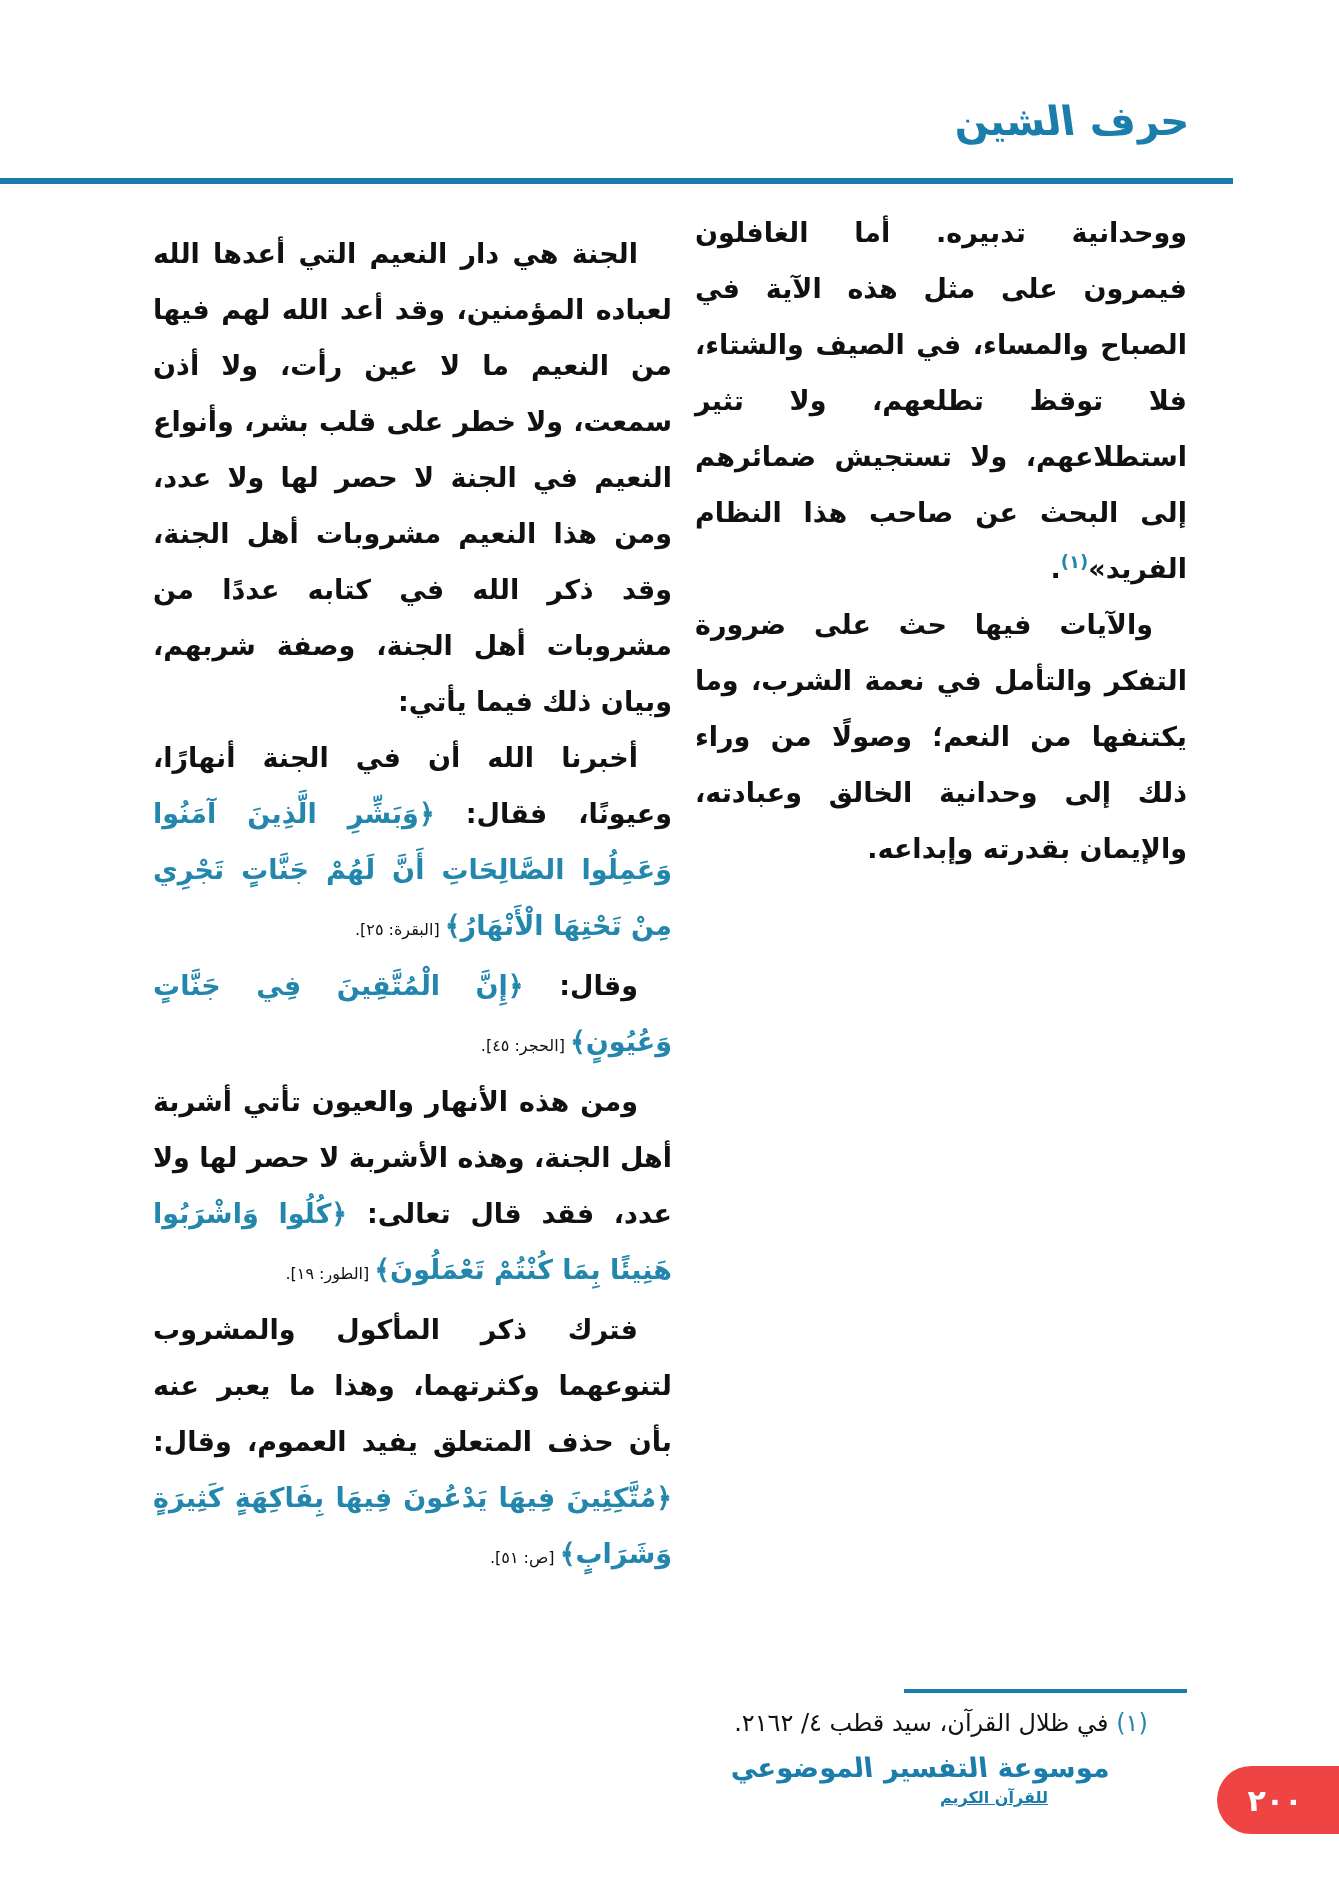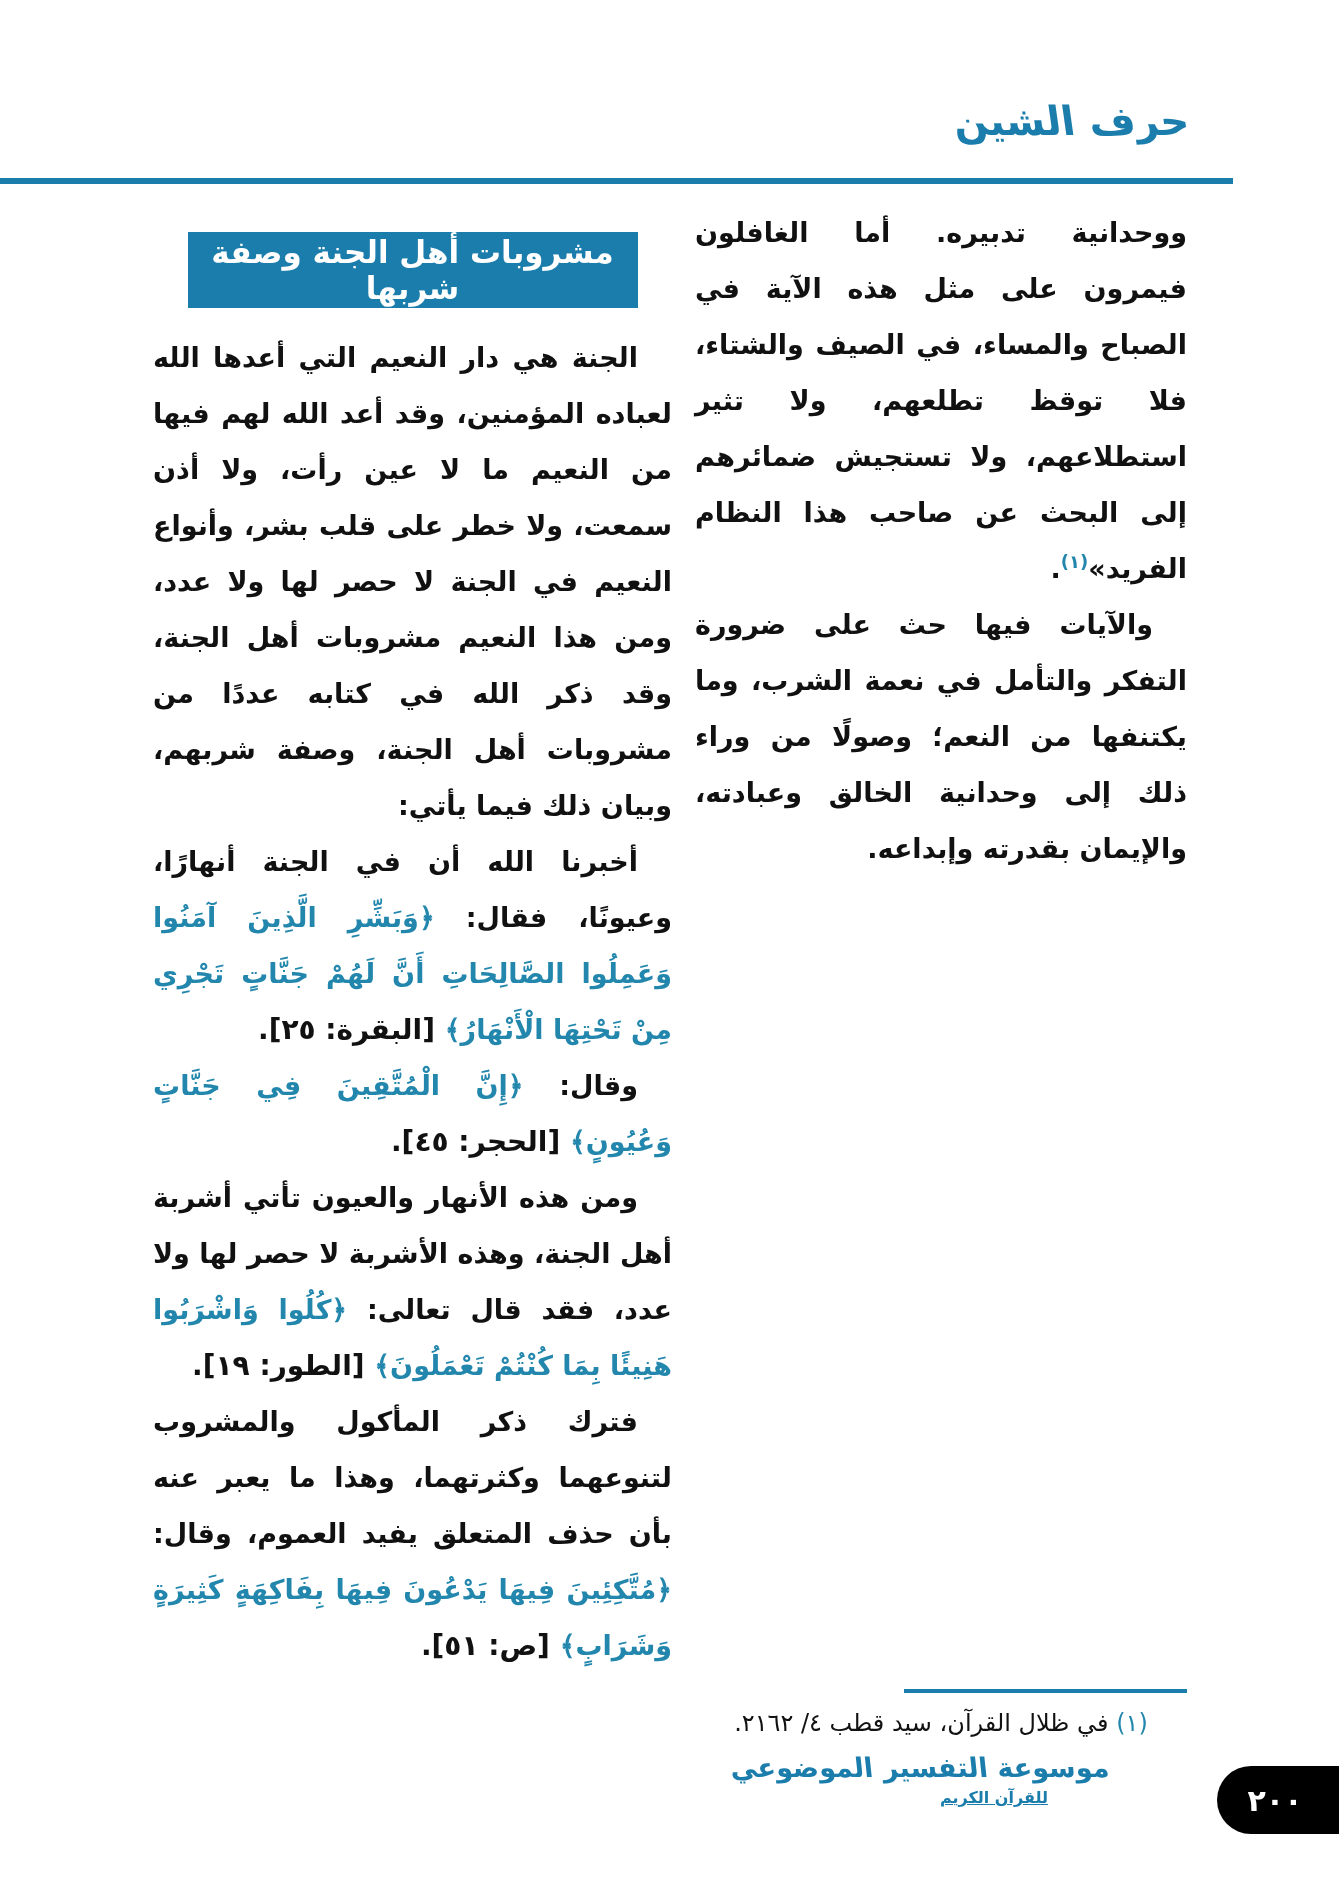--- a/index.html
+++ b/index.html
@@ -60,21 +60,21 @@
 
   .section-heading {
     margin:0;
     color:#1e86b4;
     font-size:29px; font-weight:bold;
     line-height:58px;
     text-align:right;
   }
 
   .quran { color:#2387ad; font-weight:bold; }
-  .verse-ref { font-weight:bold; font-size:28px; color:#111111; }
+  .verse-ref { font-weight:normal; font-size:16px; color:#111111; }
 
   
   .footnote-rule {
     position:absolute; top:1689px; right:152px;
     width:283px; height:4px;
     background:#1b7dab;
   }
   .footnote {
     position:absolute; top:1703px; right:152px; width:492px;
     font-size:24px; line-height:40px;
@@ -98,21 +98,21 @@
   }
   .footer-logo .logo-sub {
     font-size:16px; font-weight:bold;
     margin-top:6px;
     text-decoration:underline;
   }
 
   .page-badge {
     position:absolute; top:1766px; left:1217px;
     width:122px; height:68px;
-    background:#000000;
+    background:#ef4444;
     border-radius:34px 0 0 34px;
     display:flex; align-items:center; justify-content:center;
     color:#ffffff;
     font-size:30px; font-weight:bold;
     letter-spacing:10px;
     padding-right:6px;
     box-sizing:border-box;
   }
 </style>
 </head>
@@ -122,21 +122,20 @@
 
   <div class="chapter-header">حرف الشين</div>
   <div class="header-rule"></div>
 
   <div class="col-right">
     <p class="body-text"><span>ووحدانية تدبيره. أما الغافلون فيمرون على مثل هذه الآية في الصباح والمساء، في الصيف والشتاء، فلا توقظ تطلعهم، ولا تثير استطلاعهم، ولا تستجيش ضمائرهم إلى البحث عن صاحب هذا النظام الفريد»</span><sup class="fn-ref">(١)</sup><span>.</span></p>
     <p class="body-text indent">والآيات فيها حث على ضرورة التفكر والتأمل في نعمة الشرب، وما يكتنفها من النعم؛ وصولًا من وراء ذلك إلى وحدانية الخالق وعبادته، والإيمان بقدرته وإبداعه.</p>
   </div>
 
   <div class="col-left">
-    <div class="title-box">مشروبات أهل الجنة وصفة شربها</div>
 
     <p class="body-text indent">الجنة هي دار النعيم التي أعدها الله لعباده المؤمنين، وقد أعد الله لهم فيها من النعيم ما لا عين رأت، ولا أذن سمعت، ولا خطر على قلب بشر، وأنواع النعيم في الجنة لا حصر لها ولا عدد، ومن هذا النعيم مشروبات أهل الجنة، وقد ذكر الله في كتابه عددًا من مشروبات أهل الجنة، وصفة شربهم، وبيان ذلك فيما يأتي:</p>
 
 
     <p class="body-text indent"><span>أخبرنا الله أن في الجنة أنهارًا، وعيونًا، فقال: </span><span class="quran">﴿وَبَشِّرِ الَّذِينَ آمَنُوا وَعَمِلُوا الصَّالِحَاتِ أَنَّ لَهُمْ جَنَّاتٍ تَجْرِي مِنْ تَحْتِهَا الْأَنْهَارُ﴾</span><span class="verse-ref"> [البقرة: ٢٥].</span></p>
 
     <p class="body-text indent"><span>وقال: </span><span class="quran">﴿إِنَّ الْمُتَّقِينَ فِي جَنَّاتٍ وَعُيُونٍ﴾</span><span class="verse-ref"> [الحجر: ٤٥].</span></p>
 
     <p class="body-text indent"><span>ومن هذه الأنهار والعيون تأتي أشربة أهل الجنة، وهذه الأشربة لا حصر لها ولا عدد، فقد قال تعالى: </span><span class="quran">﴿كُلُوا وَاشْرَبُوا هَنِيئًا بِمَا كُنْتُمْ تَعْمَلُونَ﴾</span><span class="verse-ref"> [الطور: ١٩].</span></p>
 

